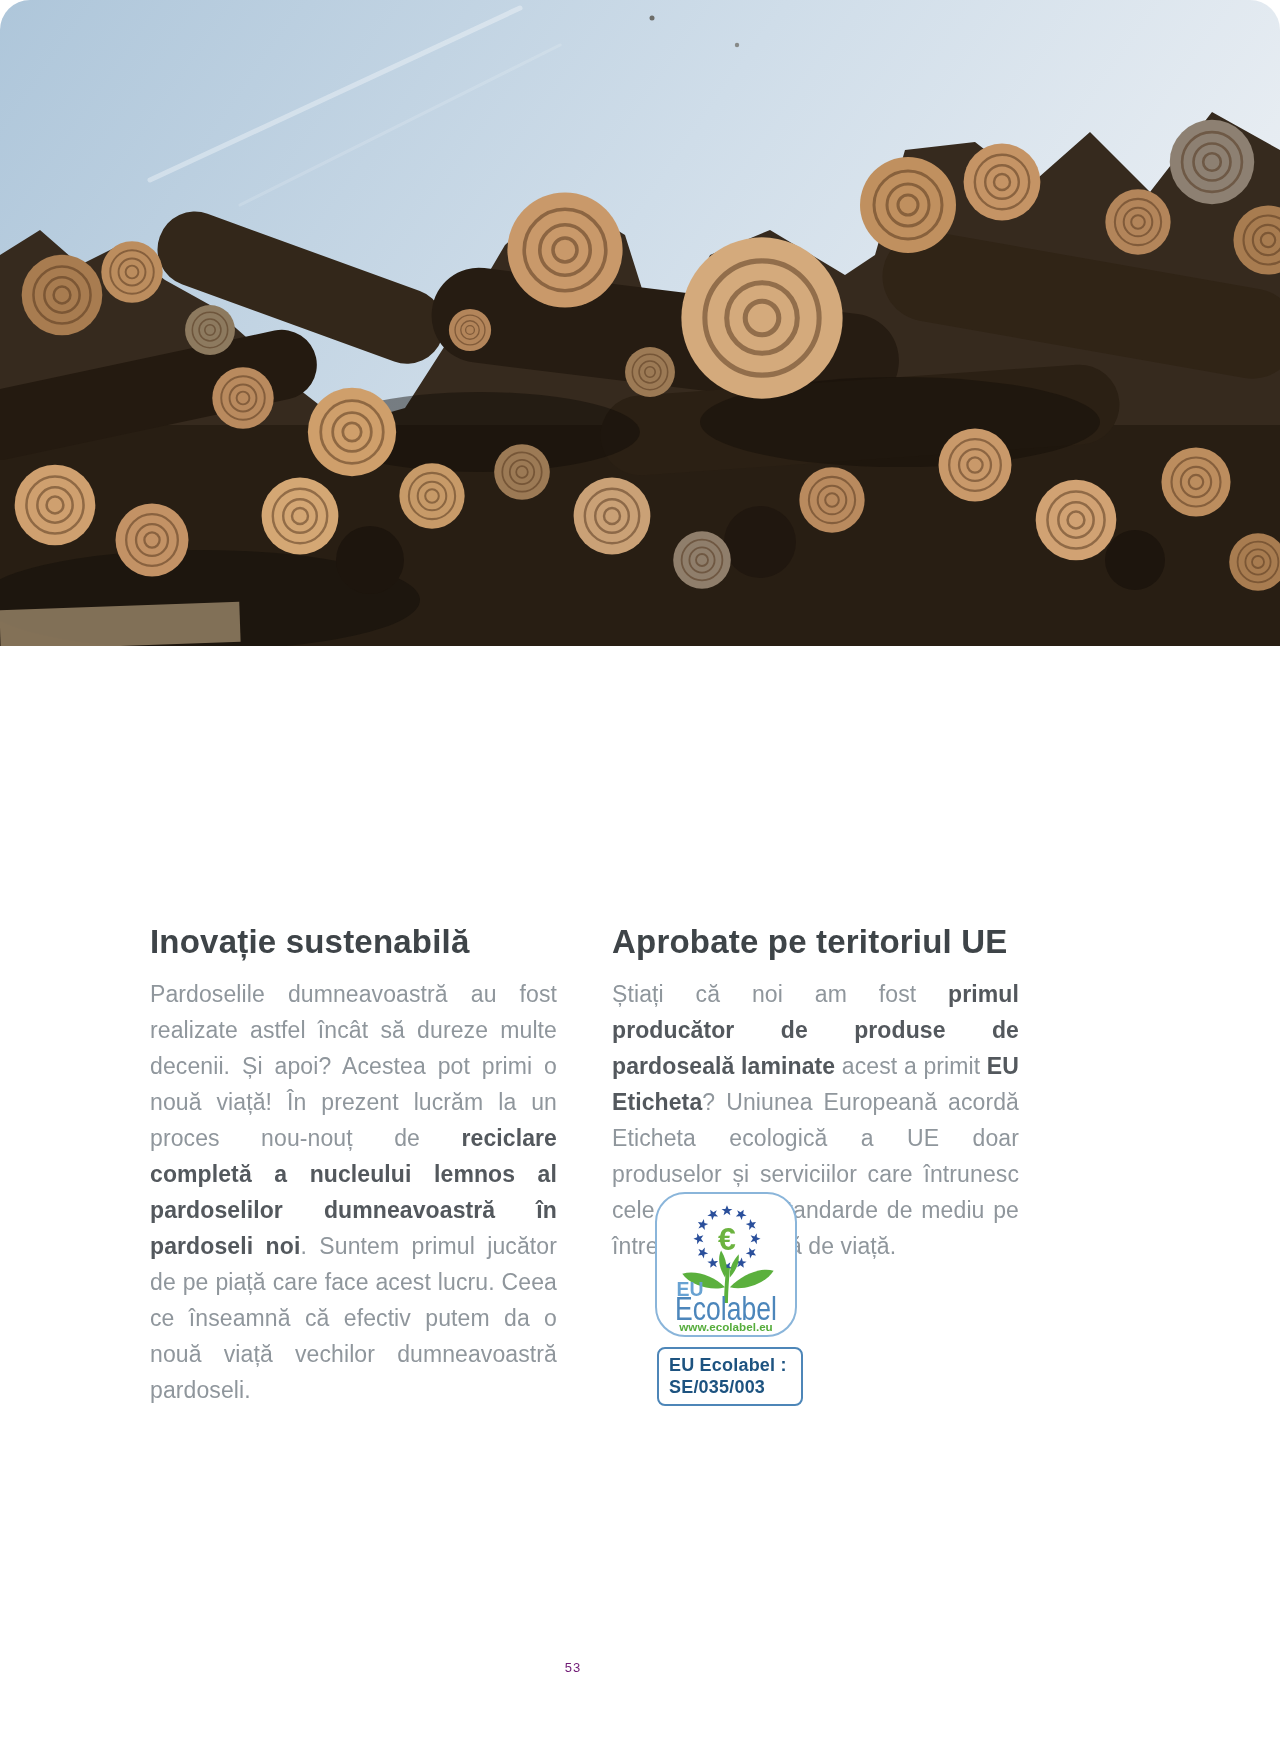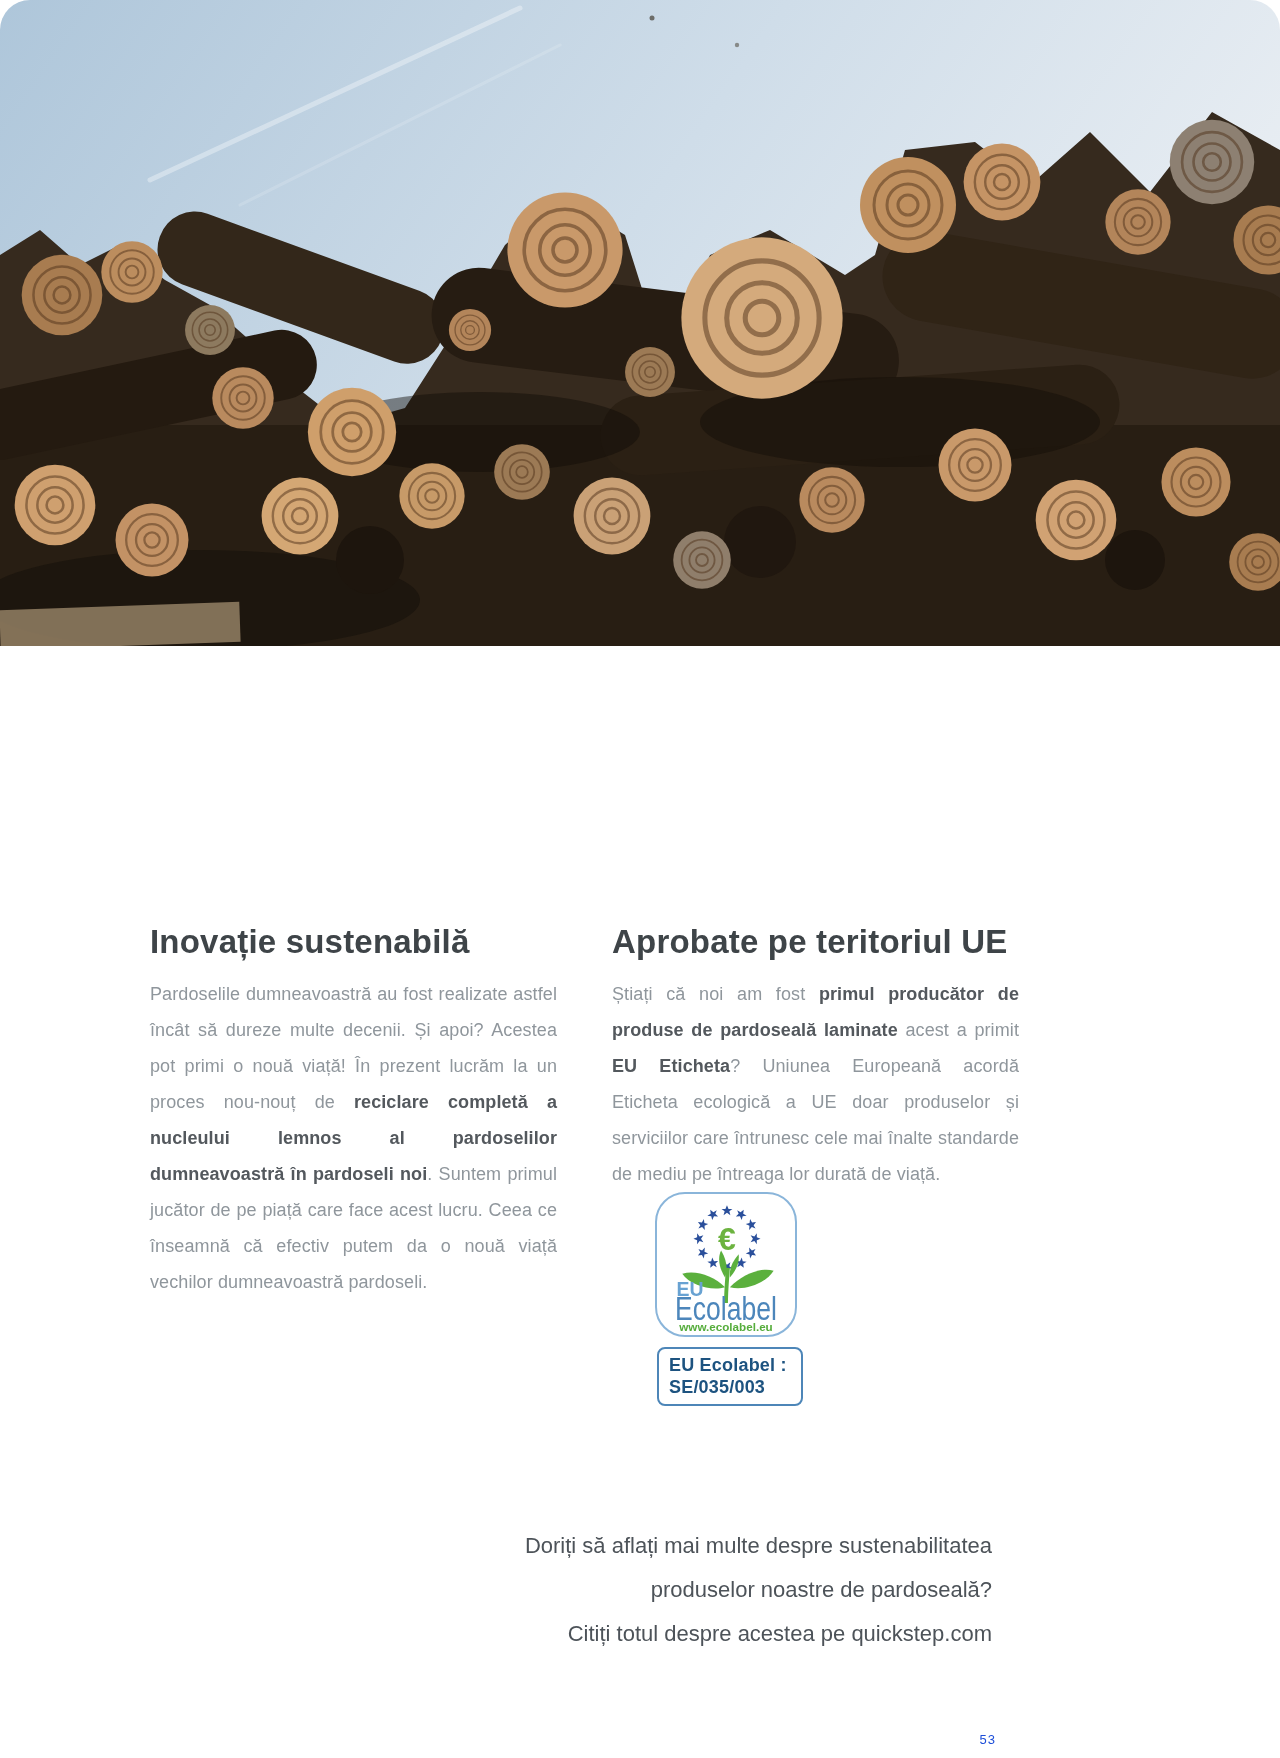--- a/index.html
+++ b/index.html
@@ -11,21 +11,21 @@
   .photo svg { display:block; width:100%; height:100%; }
 
   .col { position:absolute; top:922px; width:407px; }
   .col-left  { left:150px; }
   .col-right { left:588px;margin-left:24px; }
   .col h2 {
     margin:0 0 14px 0; font-size:33px; line-height:40px; font-weight:700;
     color:#3e4448; letter-spacing:0.2px;
   }
   .body {
-    margin:0; font-size:18px; line-height:36px; color:#8f969c;
+    margin:0; font-size:23px; line-height:36px; color:#8f969c;
     text-align:justify; letter-spacing:0.1px;
   }
   .body .b { font-weight:700; color:#53585d; }
 
   .ecolabel {
     position:absolute; left:655px; top:1192px; width:142px; height:145px;
     background:#ffffff; border:2px solid #8ab5da; border-radius:30px;
     box-sizing:border-box;
   }
   .ecolabel svg { display:block; width:100%; height:100%; }
@@ -36,22 +36,22 @@
     color:#1d5380; font-weight:700; font-size:18px; line-height:22px;
     letter-spacing:0.2px; background:#ffffff;
   }
 
   .cta {
     position:absolute; right:288px; top:1524px; width:620px;
     text-align:right; font-size:22px; line-height:44px; color:#4d5359;
   }
 
   .pagenum {
-    position:absolute; left:150px; top:1732px; width:846px; text-align:right;
-    font-size:13px; color:#1d4ed8; letter-spacing:1px;
+    position:absolute; left:150px; top:1660px; width:846px; text-align:center;
+    font-size:13px; color:#701a75; letter-spacing:1px;
   }
 </style>
 </head>
 <body>
 
 <div class="page">
 
   <div class="photo">
     <svg viewBox="0 0 1280 646" preserveAspectRatio="none">
       <defs>
@@ -189,21 +189,16 @@
       <text transform="translate(71,130) scale(0.78,1)" text-anchor="middle" font-size="35" fill="#4c86bb">Ecolabel</text>
       <text x="71" y="141" text-anchor="middle" font-size="12" font-weight="bold" fill="#56ad3c">www.ecolabel.eu</text>
     </svg>
   </div>
 
   <div class="certbox">
     <div>EU Ecolabel :</div>
     <div>SE/035/003</div>
   </div>
 
-  <div class="cta">
-    <div>Doriți să aflați mai multe despre sustenabilitatea</div>
-    <div>produselor noastre de pardoseală?</div>
-    <div>Citiți totul despre acestea pe quickstep.com</div>
-  </div>
 
   <div class="pagenum">53</div>
 
 </div>
 
 </body></html>

